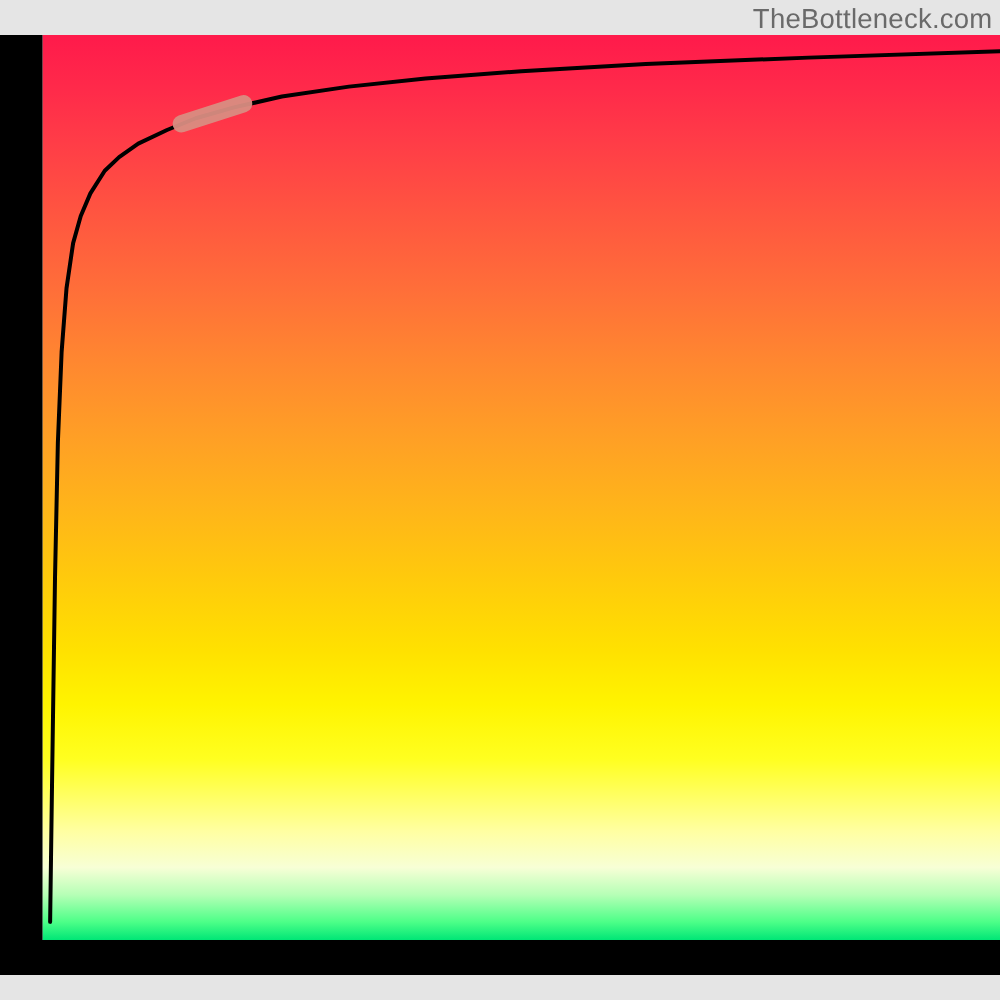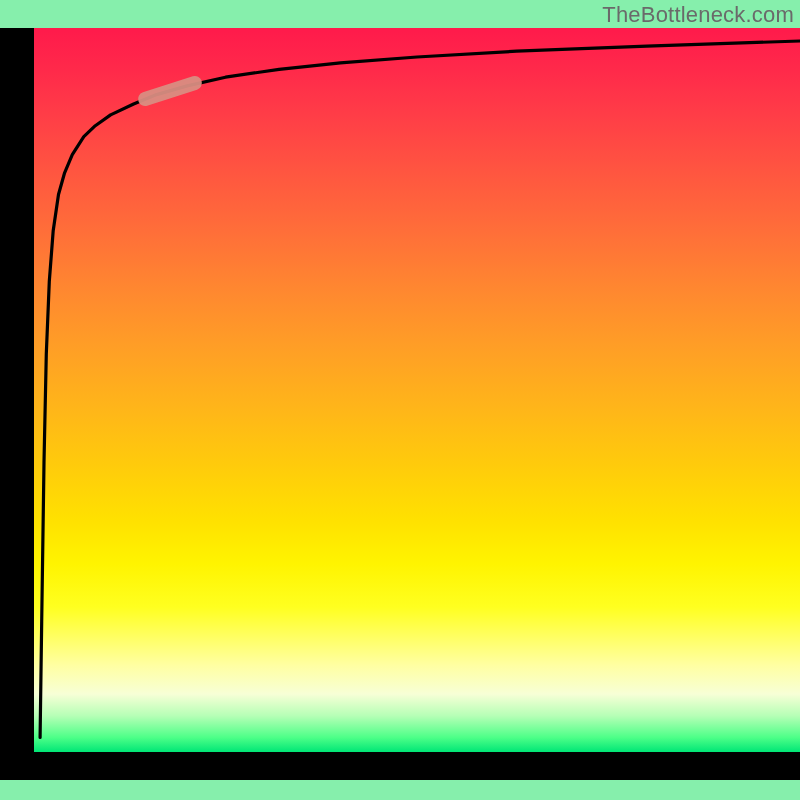--- a/index.html
+++ b/index.html
@@ -8,21 +8,21 @@
     width: 800px;
     height: 800px;
     overflow: hidden;
     font-family: Arial, Helvetica, sans-serif;
     background: #ffffff;
   }
   .frame {
     position: relative;
     width: 800px;
     height: 800px;
-    background: #86efac;
+    background: #e5e5e5;
   }
   .watermark {
     position: absolute;
     top: 2px;
     right: 6px;
     font-size: 22px;
     font-weight: 400;
     color: #6a6a6a;
     letter-spacing: 0.2px;
     z-index: 20;

